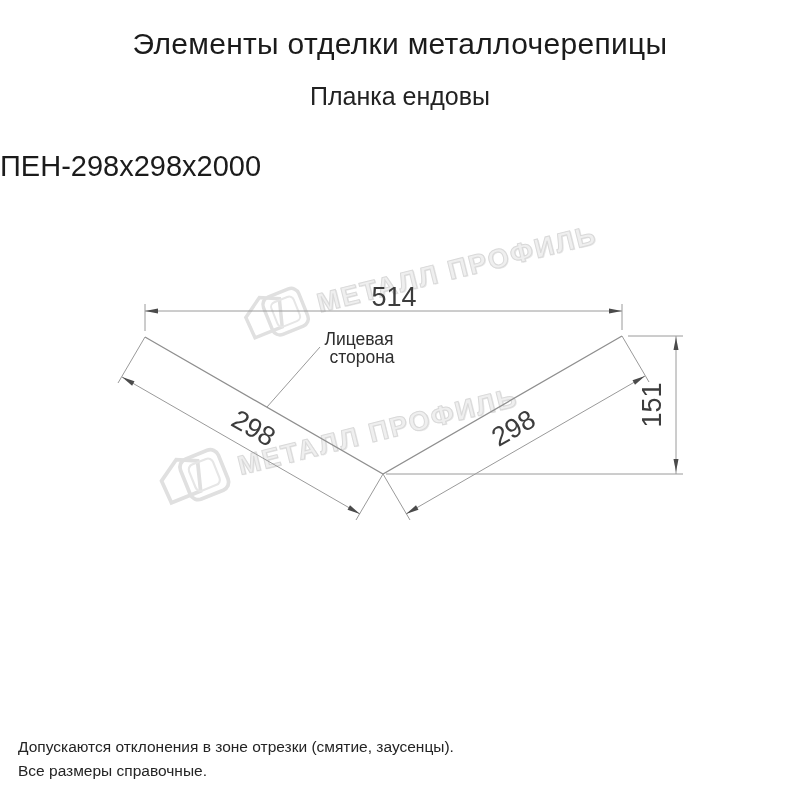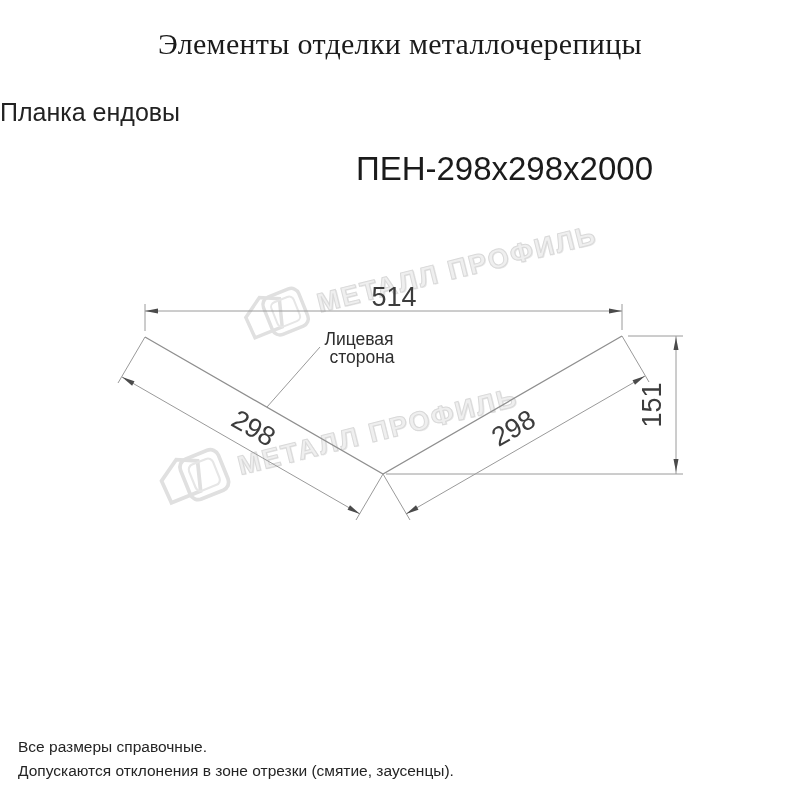--- a/index.html
+++ b/index.html
@@ -3,29 +3,29 @@
 <meta charset="utf-8">
 <style>
   html,body{margin:0;padding:0;background:#ffffff;}
   .canvas{
     position:relative;width:800px;height:800px;background:#ffffff;
     overflow:hidden;font-family:"Liberation Sans", sans-serif;color:#1c1c1c;
   }
   
   .page-title{
     position:absolute;top:27px;left:0;width:800px;text-align:center;
-    font-size:30px;letter-spacing:.3px;color:#1b1b1b;z-index:3;font-family:Liberation Serif, serif;
+    font-size:30px;letter-spacing:.3px;color:#1b1b1b;z-index:3;
   }
   .product-name{
-    position:absolute;top:98px;left:0;width:800px;text-align:left;
+    position:absolute;top:82px;left:0;width:800px;text-align:center;
     font-size:25px;line-height:28px;color:#222;z-index:3;
   }
   .product-sku{
-    position:absolute;top:150px;left:0;width:653px;text-align:right;
-    font-size:33px;color:#1b1b1b;z-index:3;
+    position:absolute;top:150px;left:0;width:653px;text-align:left;
+    font-size:29px;color:#1b1b1b;z-index:3;
   }
   
   .wm{
     position:absolute;display:flex;align-items:center;gap:8px;z-index:1;
     transform:rotate(-14deg);transform-origin:0 50%;white-space:nowrap;
     user-select:none;
   }
   .wm-text{
     font-size:27px;font-weight:bold;letter-spacing:2px;color:#efefef;
     -webkit-text-stroke:1px #d9d9d9;
@@ -102,17 +102,17 @@
     <polygon points="676,337 673.5,350 678.5,350" fill="#4b4b4b"></polygon>
     <polygon points="676,472 673.5,459 678.5,459" fill="#4b4b4b"></polygon>
     <text class="dim-text" text-anchor="middle" transform="translate(661,405) rotate(-90)">151</text>
 
     <line x1="320" y1="347" x2="267" y2="407" stroke="#9a9a9a" stroke-width="1"></line>
     <text class="note-text" x="359" y="345" text-anchor="middle">Лицевая</text>
     <text class="note-text" x="362" y="363" text-anchor="middle">сторона</text>
   </svg>
 
   <div class="footer-notes">
+    <div>Допускаются отклонения в зоне отрезки (смятие, заусенцы).</div>
     <div>Все размеры справочные.</div>
-    <div>Допускаются отклонения в зоне отрезки (смятие, заусенцы).</div>
   </div>
 
 </div>
 
 </body></html>

